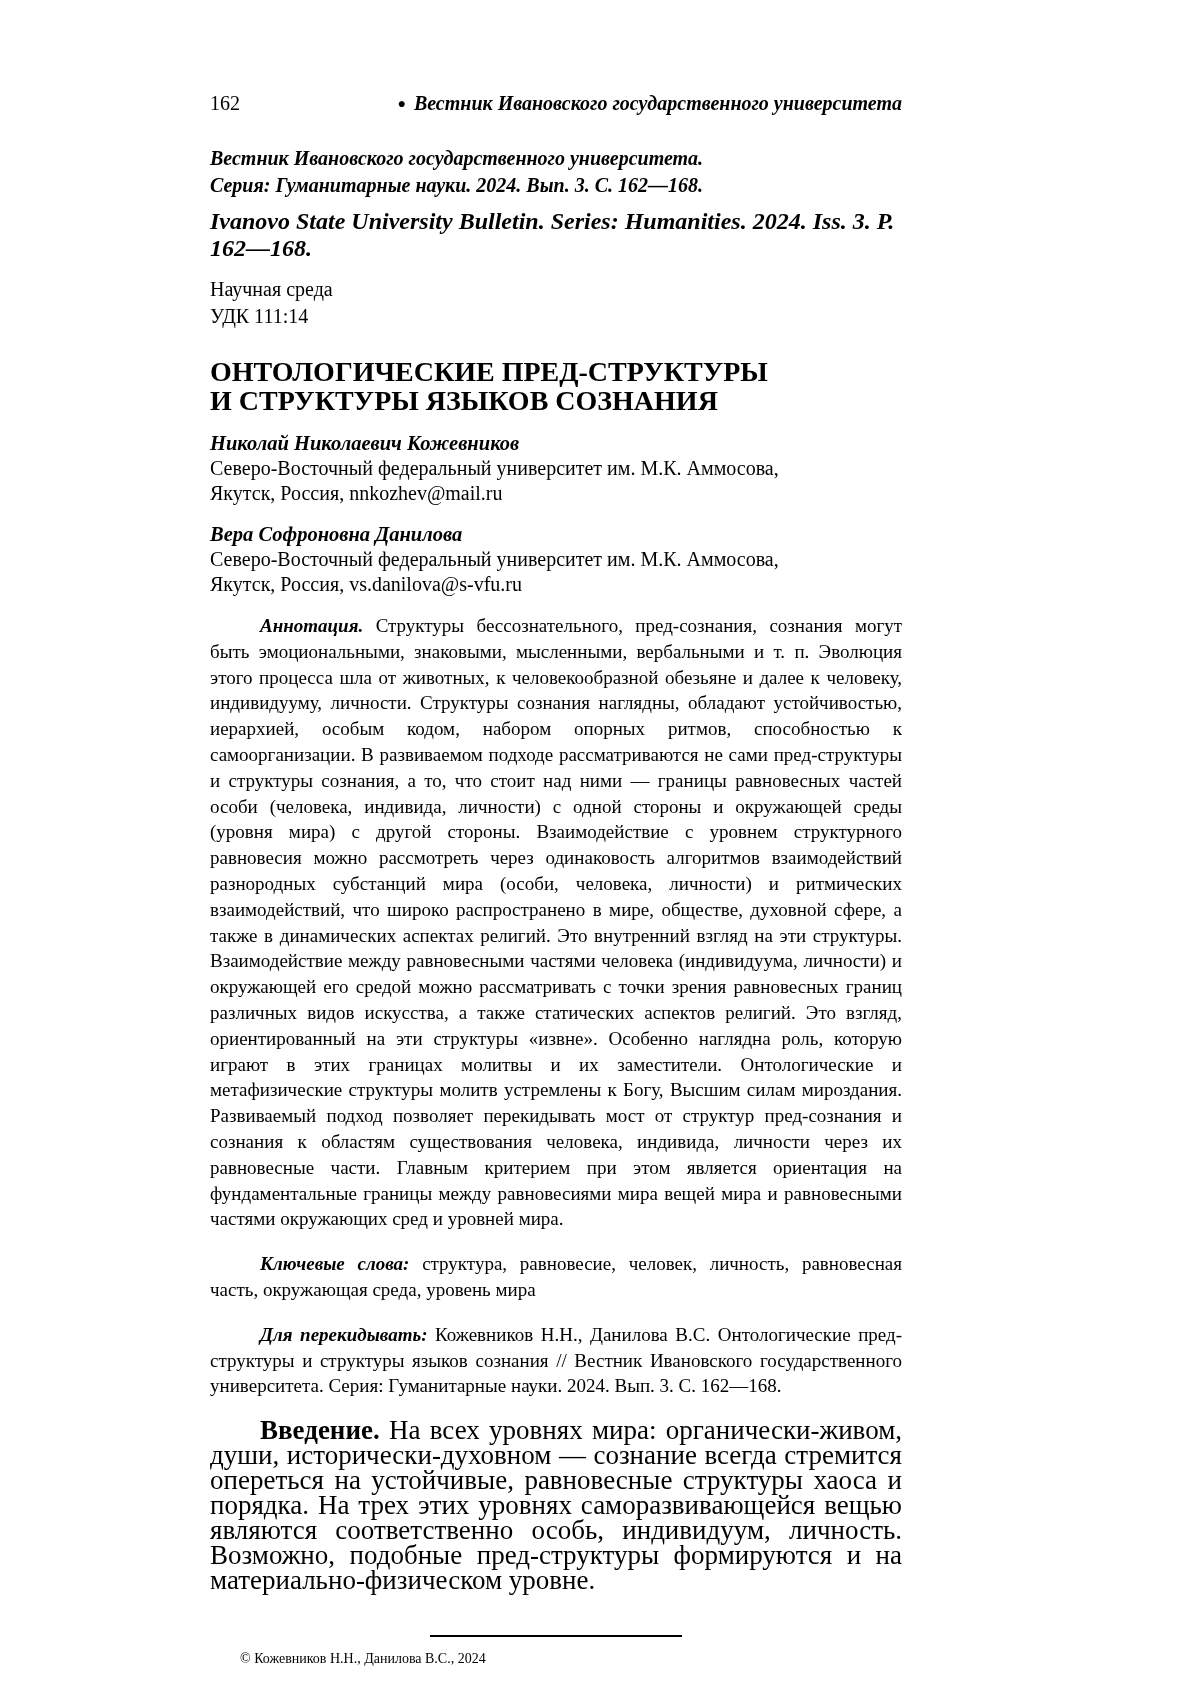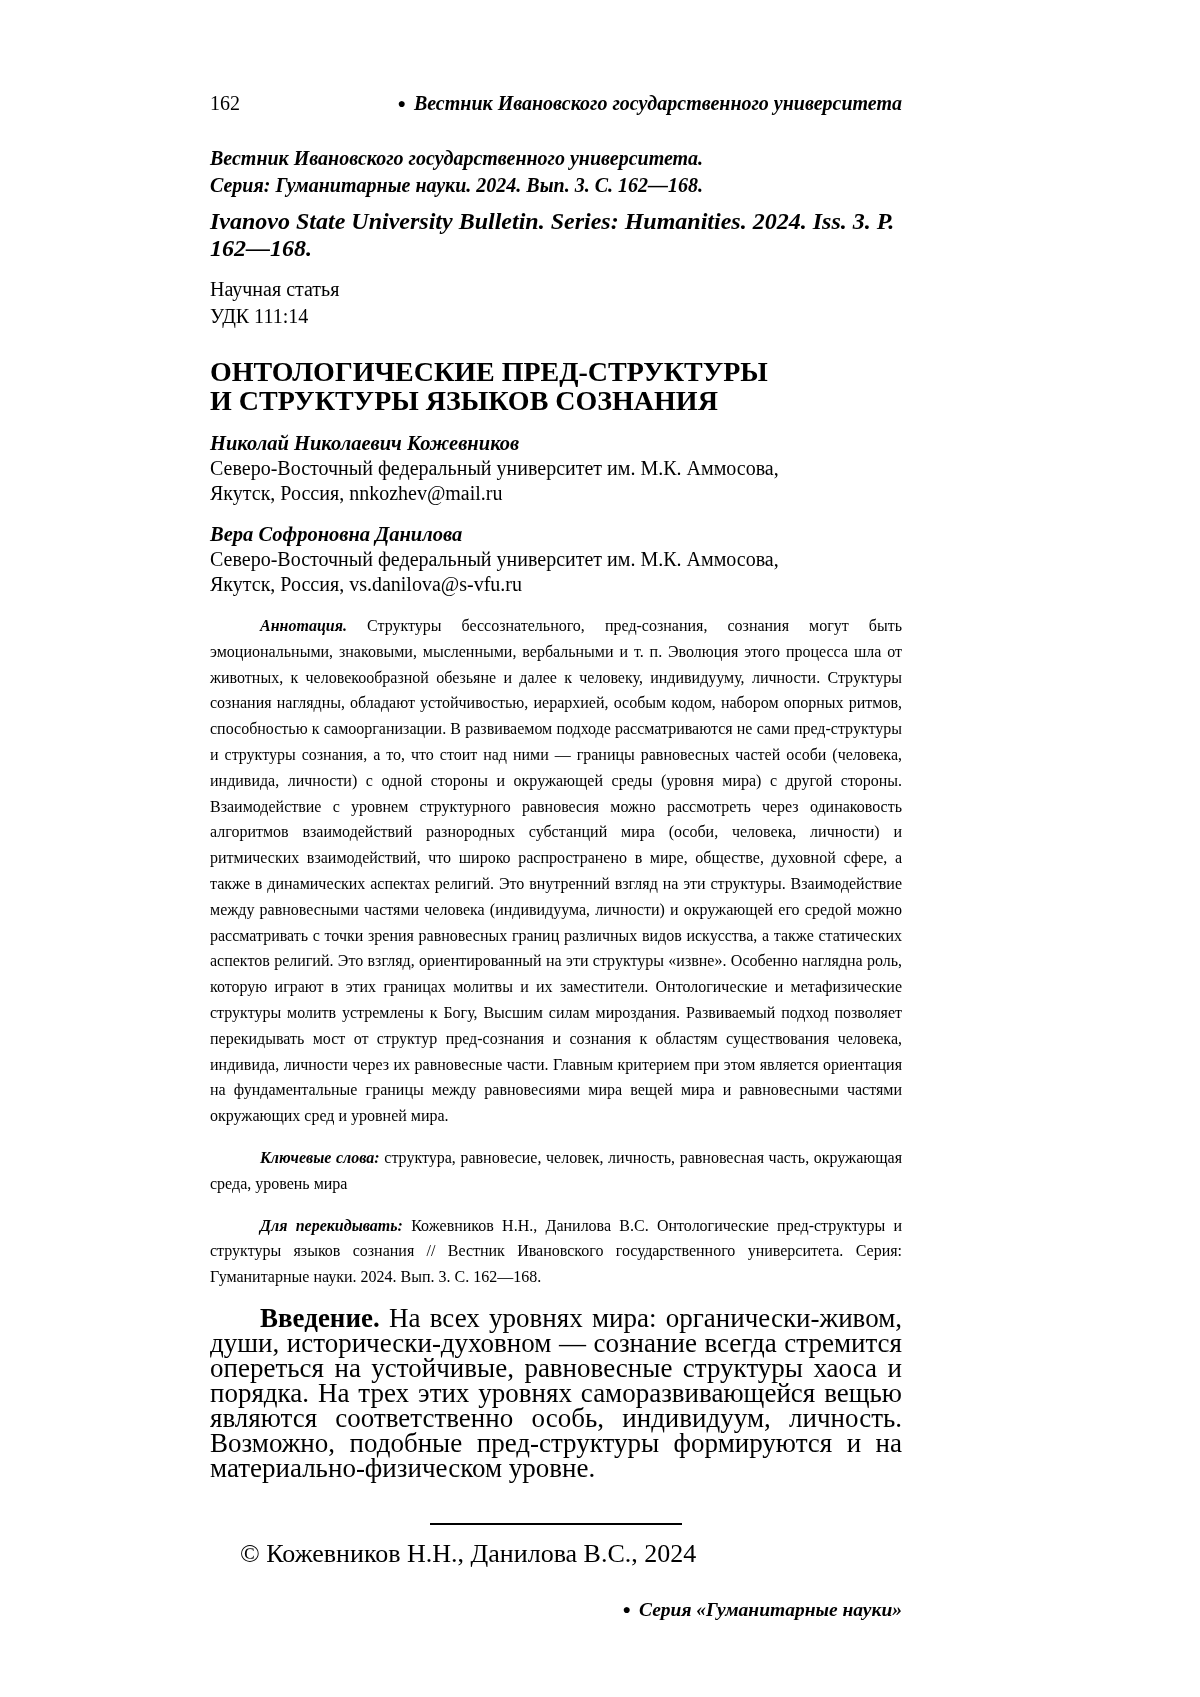--- a/index.html
+++ b/index.html
@@ -65,21 +65,21 @@
     font-style: italic;
     font-size: 20.5px;
     line-height: 26px;
   }
   .author-affil {
     font-size: 20px;
     line-height: 25px;
   }
   .para {
     margin-top: 16px;
-    font-size: 16px;
+    font-size: 19px;
     line-height: 25.8px;
     text-align: justify;
     text-indent: 50px;
   }
   .bi { font-weight: bold; font-style: italic; }
   .b  { font-weight: bold; }
   .intro {
     margin-top: 12px;
     font-size: 27px;
     line-height: 25px;
@@ -87,21 +87,21 @@
     text-indent: 50px;
   }
   .footnote-rule {
     margin-top: 42px;
     width: 252px;
     border: 0;
     border-top: 2px solid #000000;
   }
   .copyright {
     margin-top: 14px;
-    font-size: 26px;
+    font-size: 14px;
     padding-left: 30px;
   }
   .page-footer {
     margin-top: 30px;
     text-align: right;
     font-weight: bold;
     font-style: italic;
     font-size: 19.5px;
   }
 </style>
@@ -117,21 +117,21 @@
     </div>
 
     <div class="journal-ru">
       <div>Вестник Ивановского государственного университета.</div>
       <div>Серия: Гуманитарные науки. 2024. Вып. 3. С. 162—168.</div>
     </div>
 
     <div class="journal-en">Ivanovo State University Bulletin. Series: Humanities. 2024. Iss. 3. P. 162—168.</div>
 
     <div class="meta">
-      <div>Научная статья</div>
+      <div>Научная среда</div>
       <div>УДК 111:14</div>
     </div>
 
     <div class="article-title">
       <div>ОНТОЛОГИЧЕСКИЕ ПРЕД-СТРУКТУРЫ</div>
       <div>И СТРУКТУРЫ ЯЗЫКОВ СОЗНАНИЯ</div>
     </div>
 
     <div>
       <div class="author-name">Николай Николаевич Кожевников</div>

